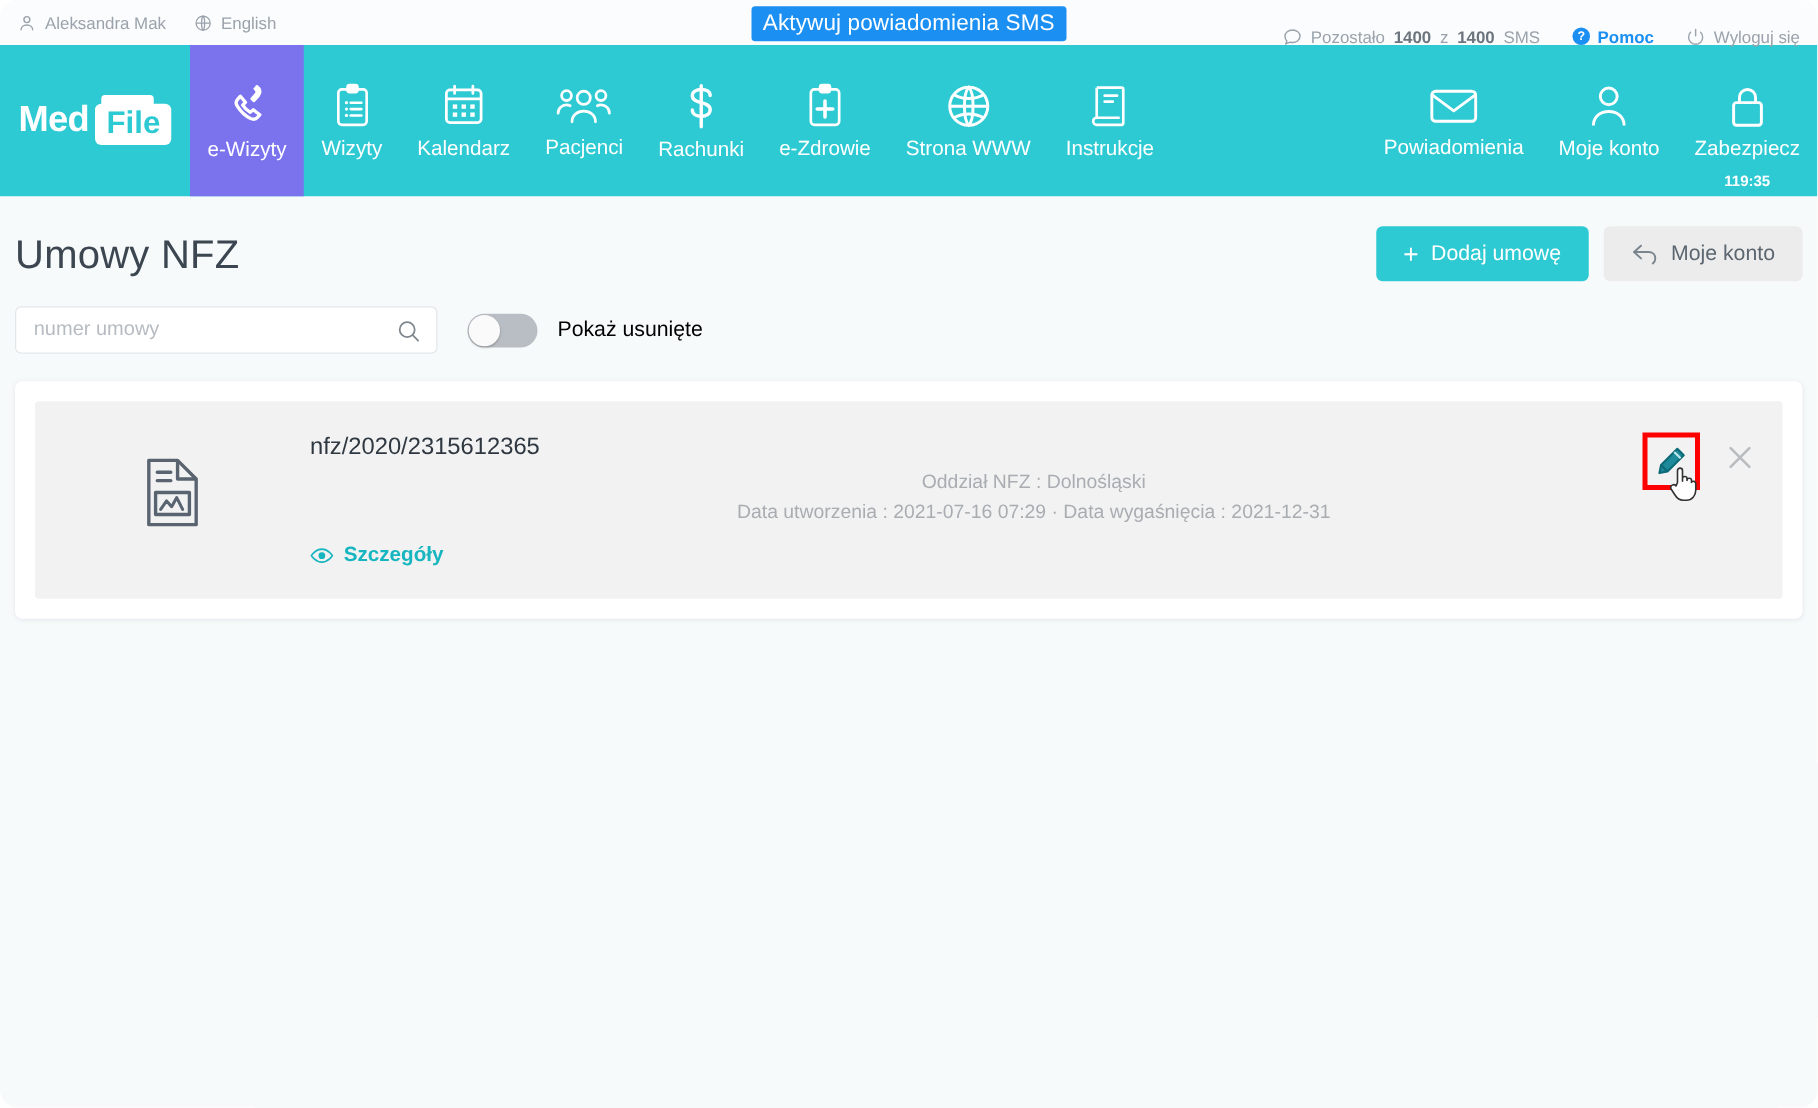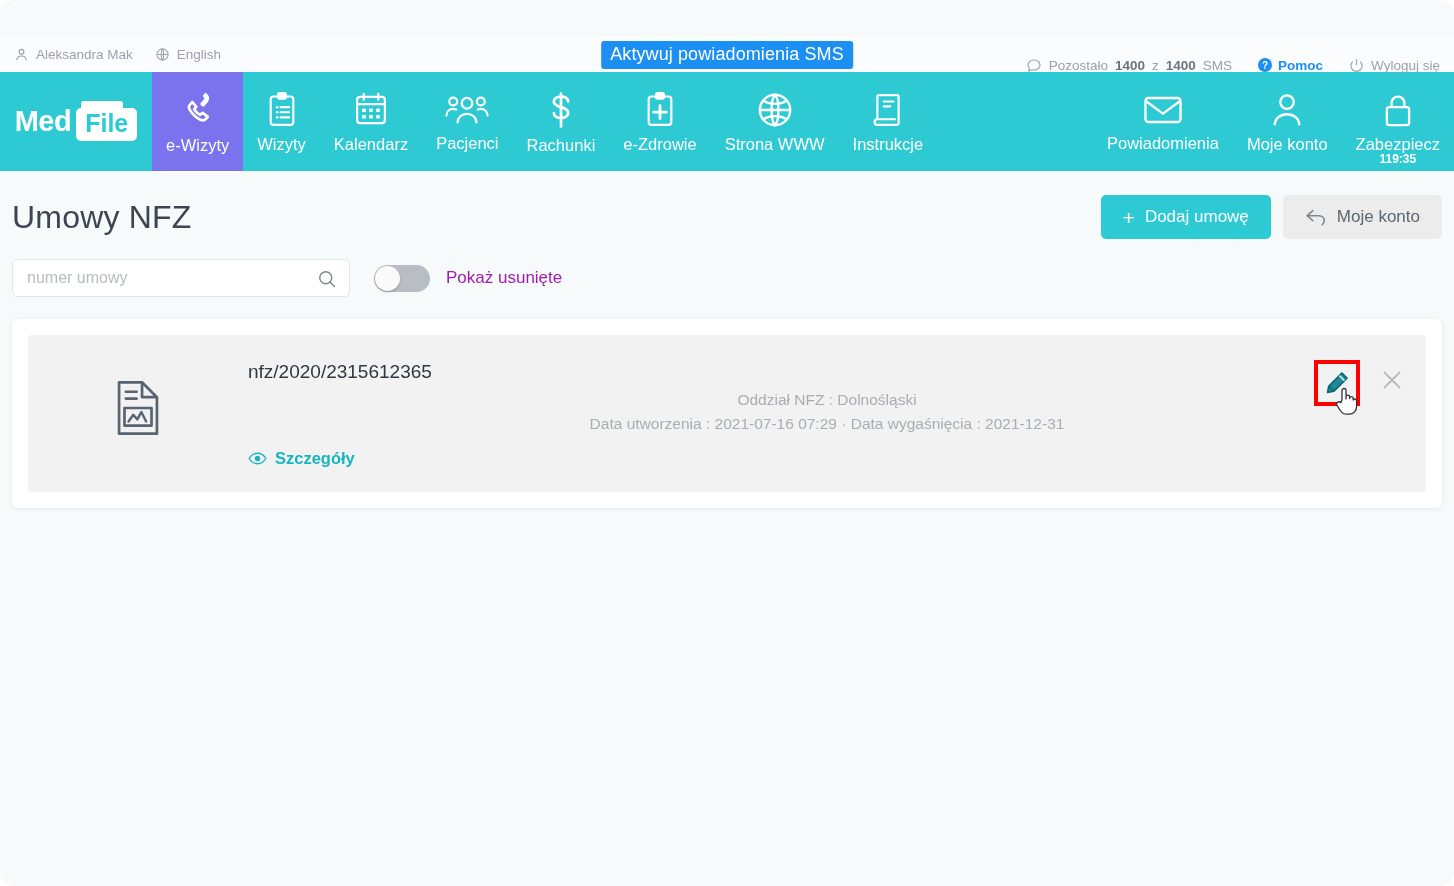--- a/index.html
+++ b/index.html
@@ -19,21 +19,20 @@
 
   
   .topbar {
     height: 36px;
     background: #fbfcfd;
     display: flex;
     align-items: center;
     position: relative;
     font-size: 13.5px;
     color: #9aa2ab;
-    margin-top: 36px;
   }
   .topbar-left { display: flex; align-items: center; padding-left: 14px; gap: 22px; }
   .tb-item { display: flex; align-items: center; gap: 7px; white-space: nowrap; }
   .tb-item .lbl { color: #9aa2ab; }
   .topbar-right {
     position: absolute; right: 14px; top: 11px; height: 36px;
     display: flex; align-items: center; gap: 26px;
   }
   .sms-badge {
     position: absolute; left: 50%; transform: translateX(-50%); top: 5px;
@@ -46,21 +45,21 @@
   .help { color: #1b8ff2; font-weight: 700; display: flex; align-items: center; gap: 6px; }
   .help .qmark {
     width: 14px; height: 14px; border-radius: 50%;
     background: #1b8ff2; color: #fff; font-size: 10px; font-weight: 700;
     display: inline-flex; align-items: center; justify-content: center;
   }
   svg.ic { display: block; }
 
   
   .nav {
-    height: 99px;
+    height: 121px;
     background: #2ecad3;
     display: flex;
     align-items: stretch;
     color: #ffffff;
   }
   .logo {
     width: 152px;
     display: flex; align-items: center; justify-content: center;
     gap: 5px;
     flex: none;
@@ -140,21 +139,21 @@
     width: 56px; height: 27px; border-radius: 14px;
     background: #b9bec4; position: relative; cursor: pointer;
     display: block;
   }
   .toggle .knob {
     position: absolute; left: 1px; top: 1px;
     width: 25px; height: 25px; border-radius: 50%;
     background: #fafafa;
     box-shadow: 0 1px 2px rgba(0,0,0,.25);
   }
-  .toggle-label { font-size: 17px; color: #a21caf; }
+  .toggle-label { font-size: 17px; color: #000000; }
 
   
   .card {
     margin: 22px 12px 0 12px;
     background: #ffffff;
     border-radius: 6px;
     box-shadow: 0 1px 4px rgba(60,80,100,.10);
     padding: 16px;
   }
   .row {

